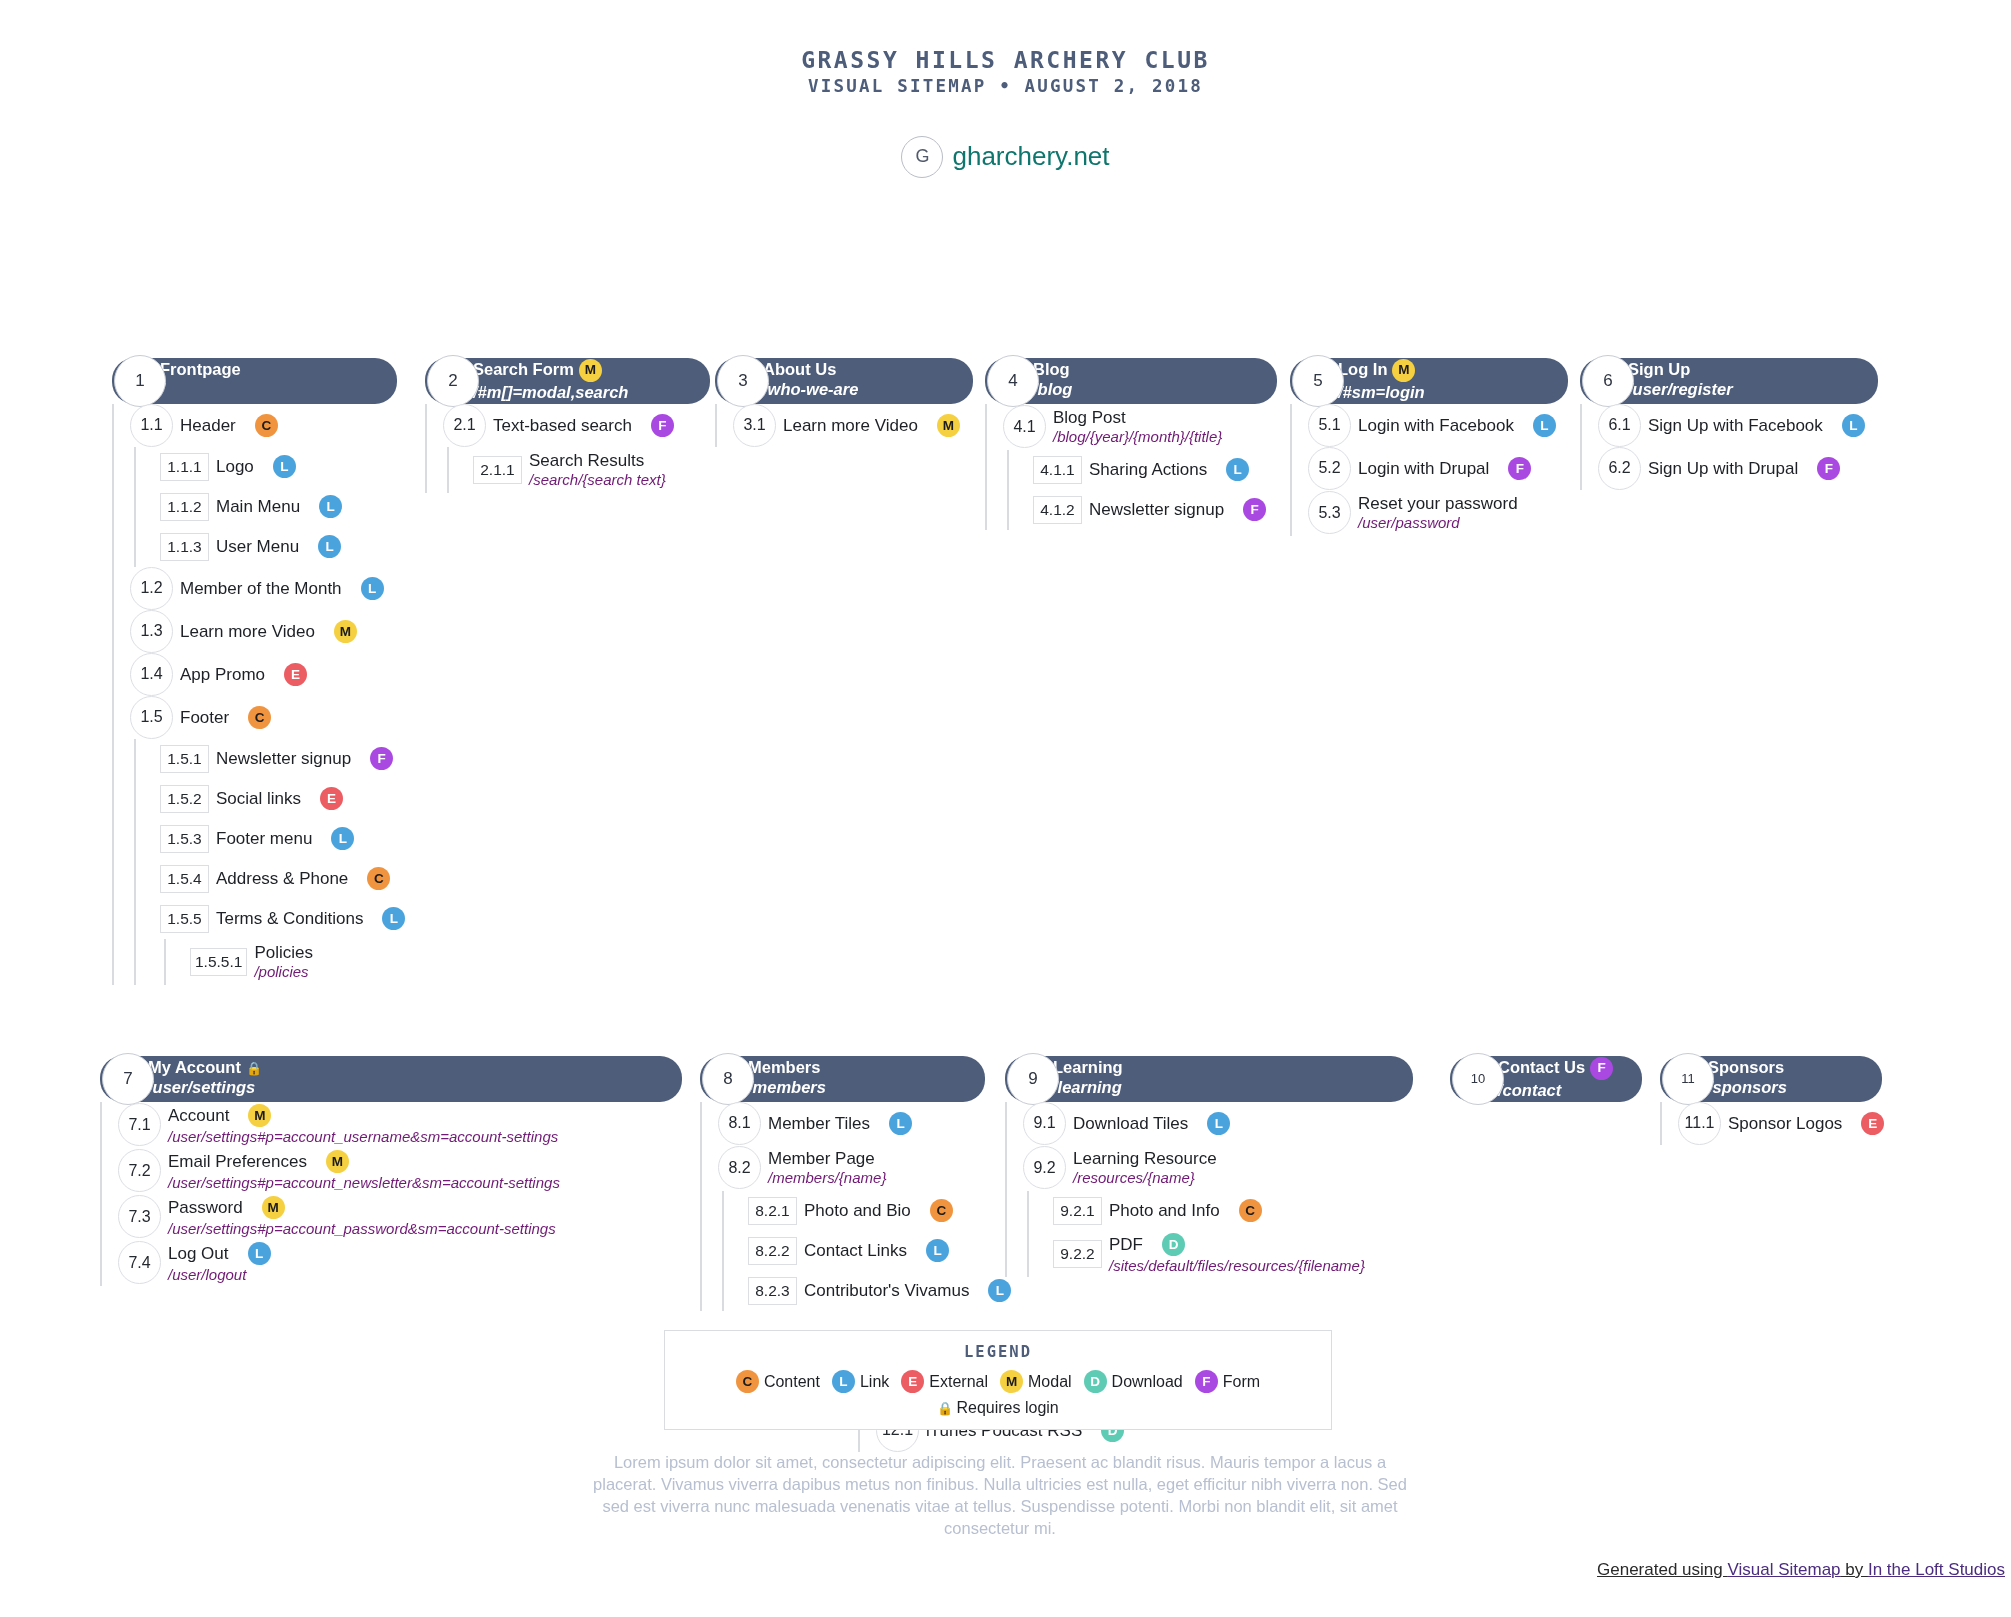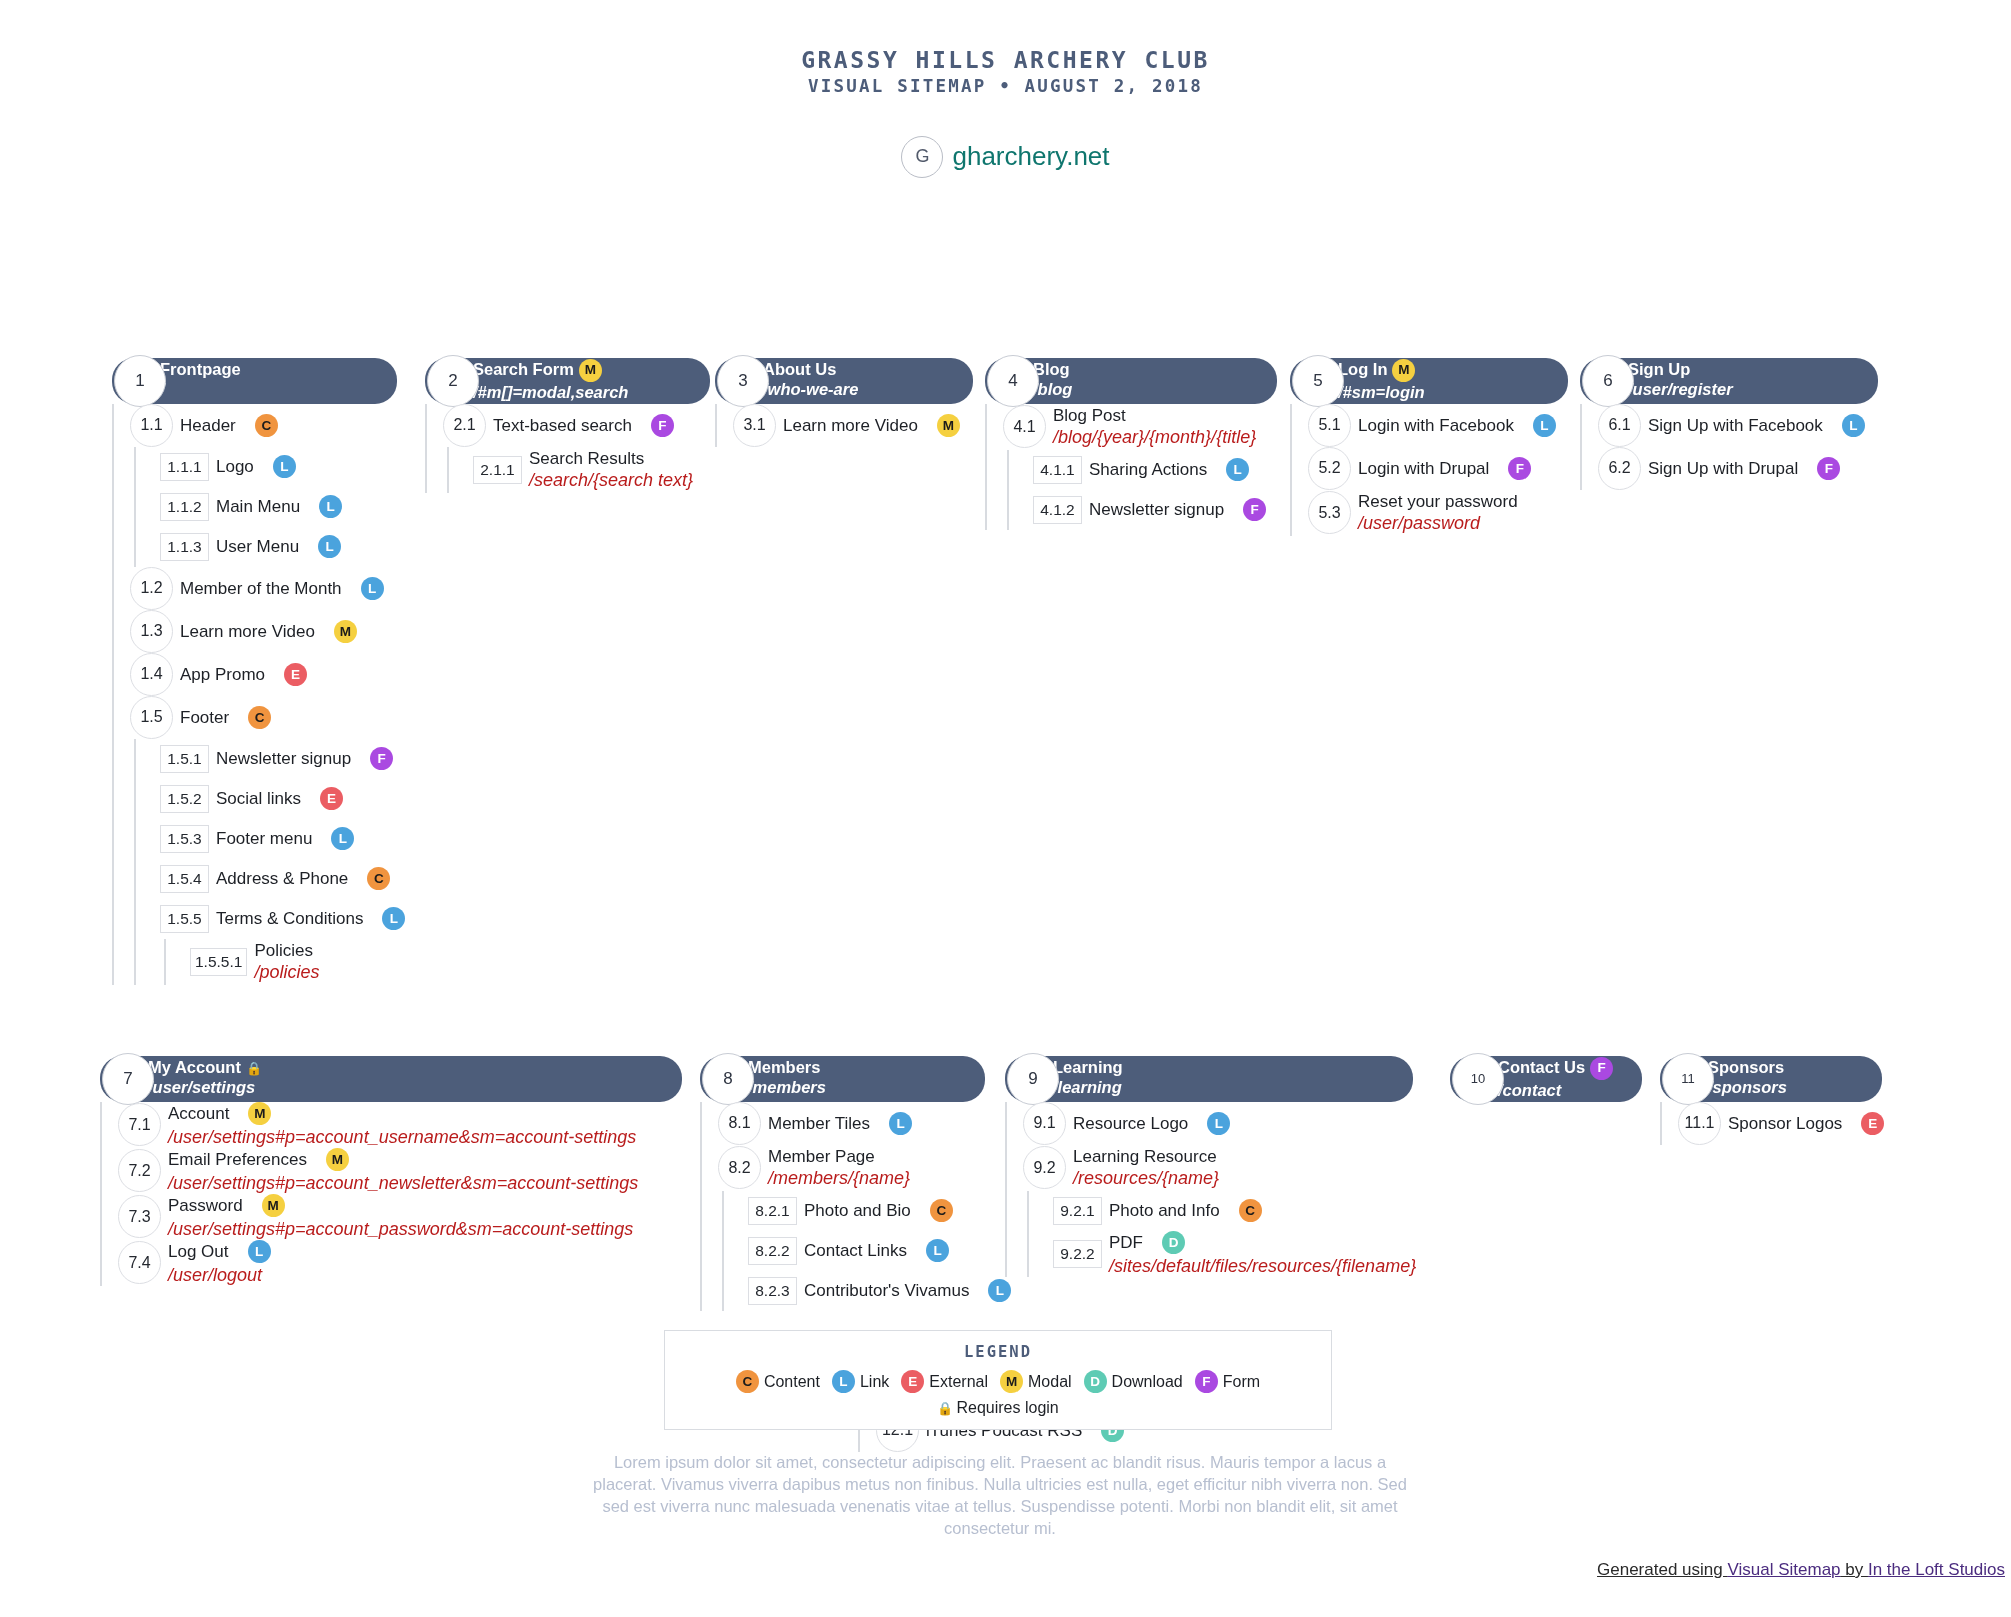--- a/index.html
+++ b/index.html
@@ -111,21 +111,21 @@
     font-size: 15.5px; color: #24282f;
     margin-right: 7px; padding: 0 4px;
   }
   .row-labels { line-height: 1.12; }
   .row-title {
     font-size: 17px; color: #1d2026;
     display: flex; align-items: center; gap: 19px;
     white-space: nowrap;
   }
   .row-url {
-    font-size: 18px; font-style: italic; color: #b91c1c;
+    font-size: 15px; font-style: italic; color: #701a75;
     white-space: nowrap; margin-top: 2px;
   }
 
   
   .nest {
     position: relative;
     margin-left: 18px;
     padding-left: 12px;
   }
   .nest > .vrail2 {
@@ -660,21 +660,21 @@
           </div>
           <div class="sec-url">/learning</div>
         </div>
       </div>
       <div class="sec-body">
         <div class="vrail"></div>
         <div class="row">
           <div class="idx-circle">9.1</div>
           <div class="row-labels">
             <div class="row-title">
-              <span>Resource Logo</span>
+              <span>Download Tiles</span>
               <span class="chip chip-L">L</span>
             </div>
           </div>
         </div>
         <div class="row two-line">
           <div class="idx-circle">9.2</div>
           <div class="row-labels">
             <div class="row-title">
               <span>Learning Resource</span>
             </div>

